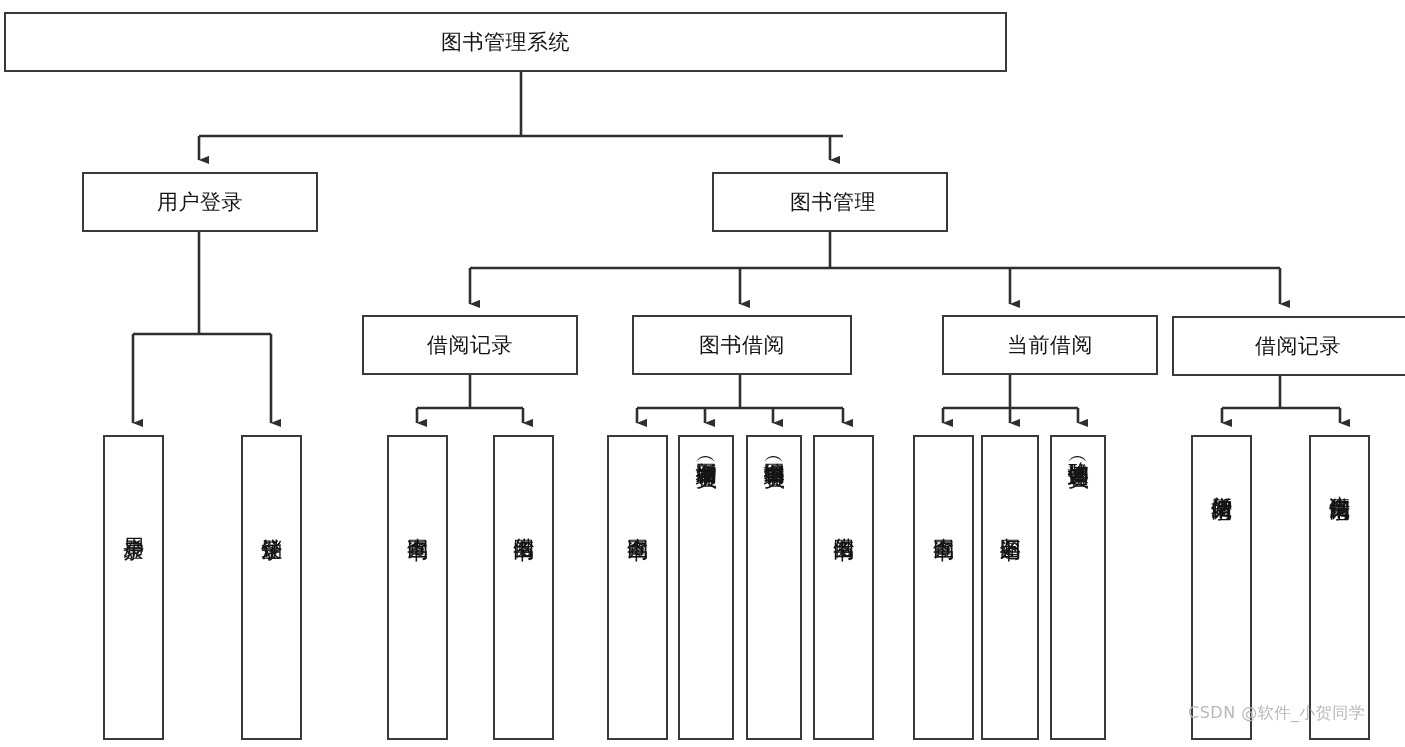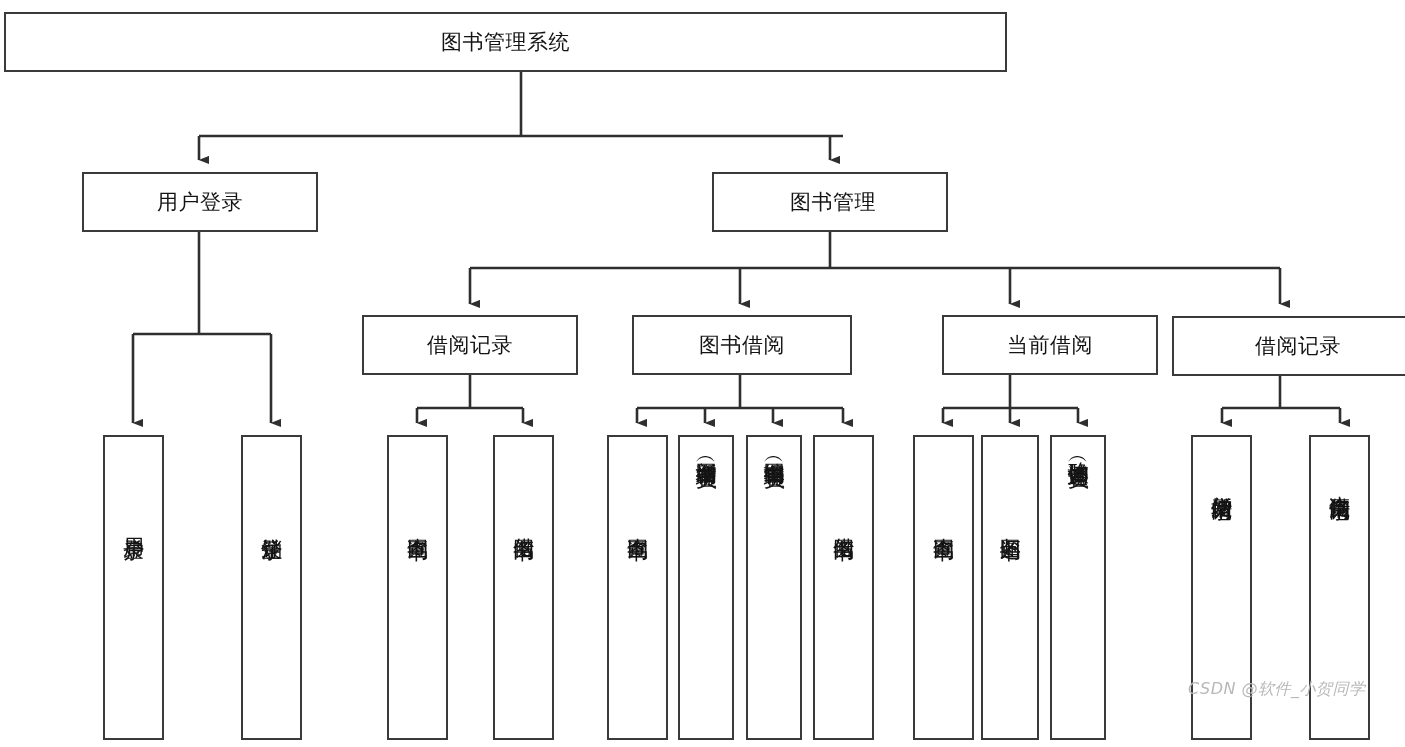--- a/index.html
+++ b/index.html
@@ -58,27 +58,26 @@
   }
   .node.vertical.mid .node-label {
     margin-top: 76px;
   }
   .node.vertical.midshort .node-label {
     margin-top: 34px;
   }
   .watermark {
     position: absolute;
     left: 1188px;
-    top: 679px;
+    top: 703px;
     font-size: 16px;
     color: #b8b8b8;
     white-space: nowrap;
     letter-spacing: 0.5px;
     font-family: "DejaVu Sans", "Liberation Sans", sans-serif;
-    font-style: italic;
   }
 </style>
 </head>
 <body>
 
 <div id="diagram-root">
 
   <svg id="edge-layer" viewBox="0 0 1405 747" width="1405" height="747" xmlns="http://www.w3.org/2000/svg">
     <defs>
       <marker id="arrowhead" markerWidth="9" markerHeight="11" refX="4.5" refY="10.2" orient="auto" markerUnits="userSpaceOnUse">

